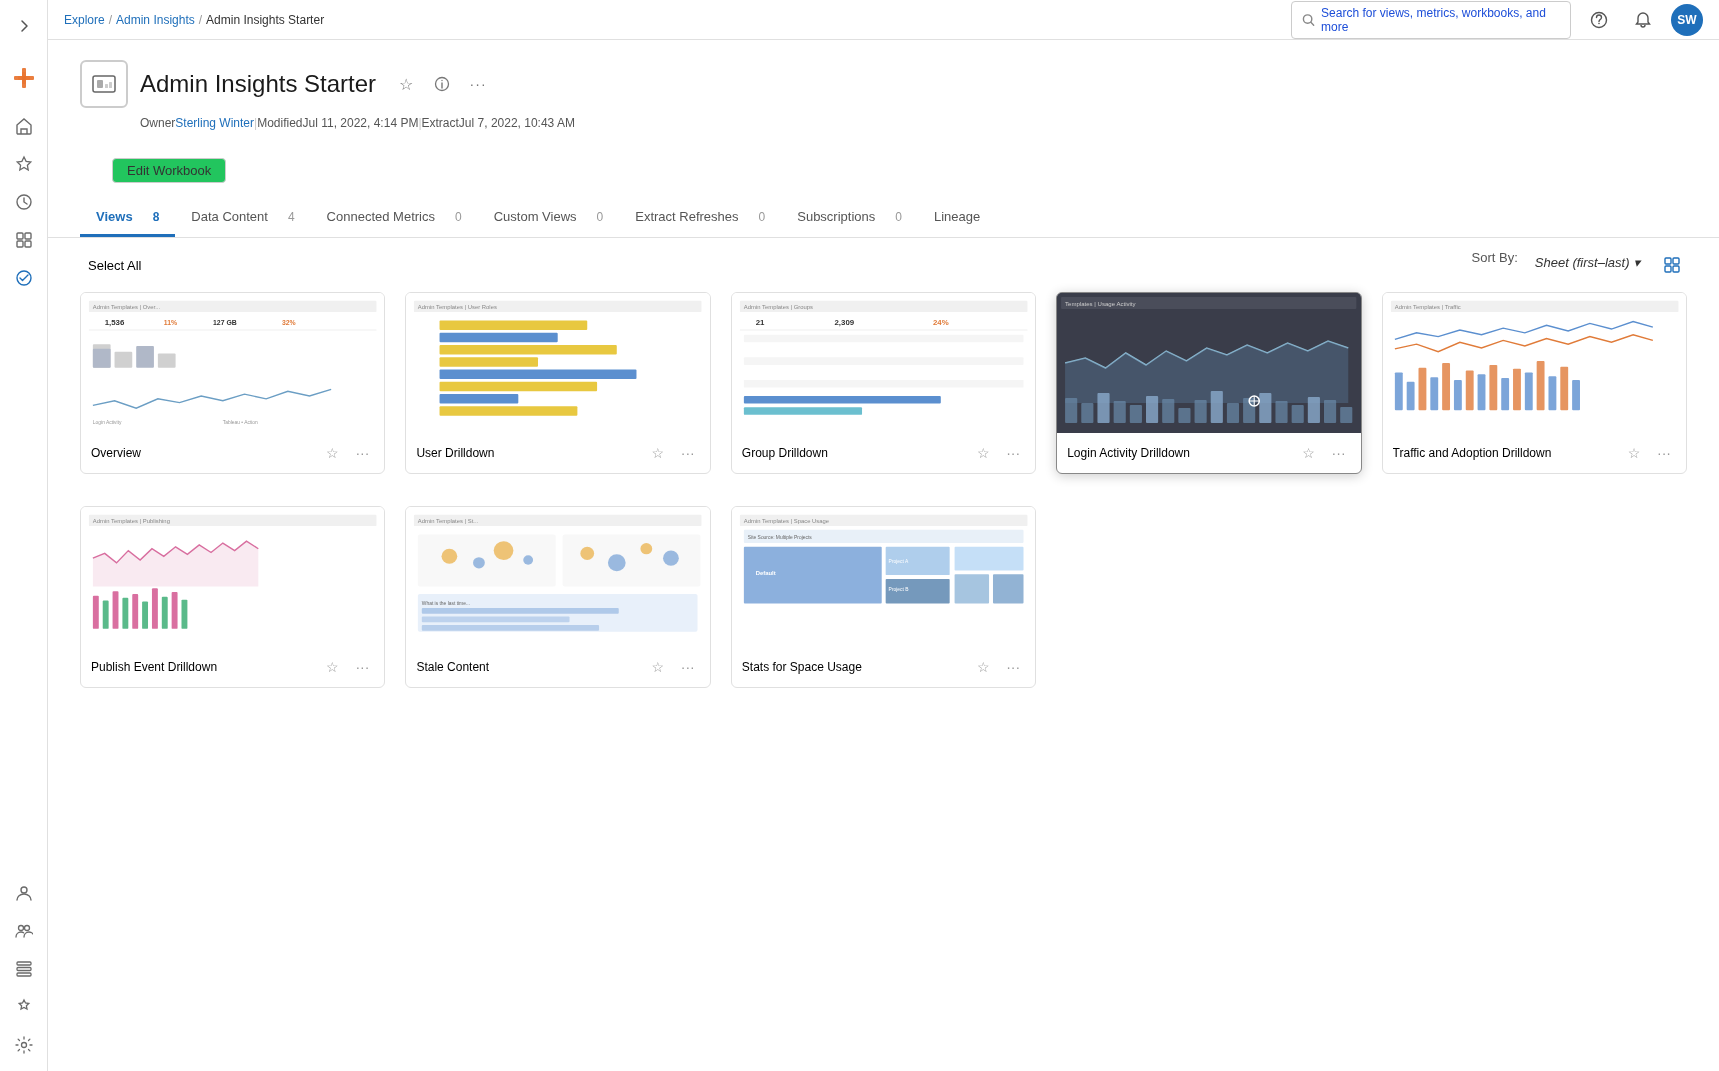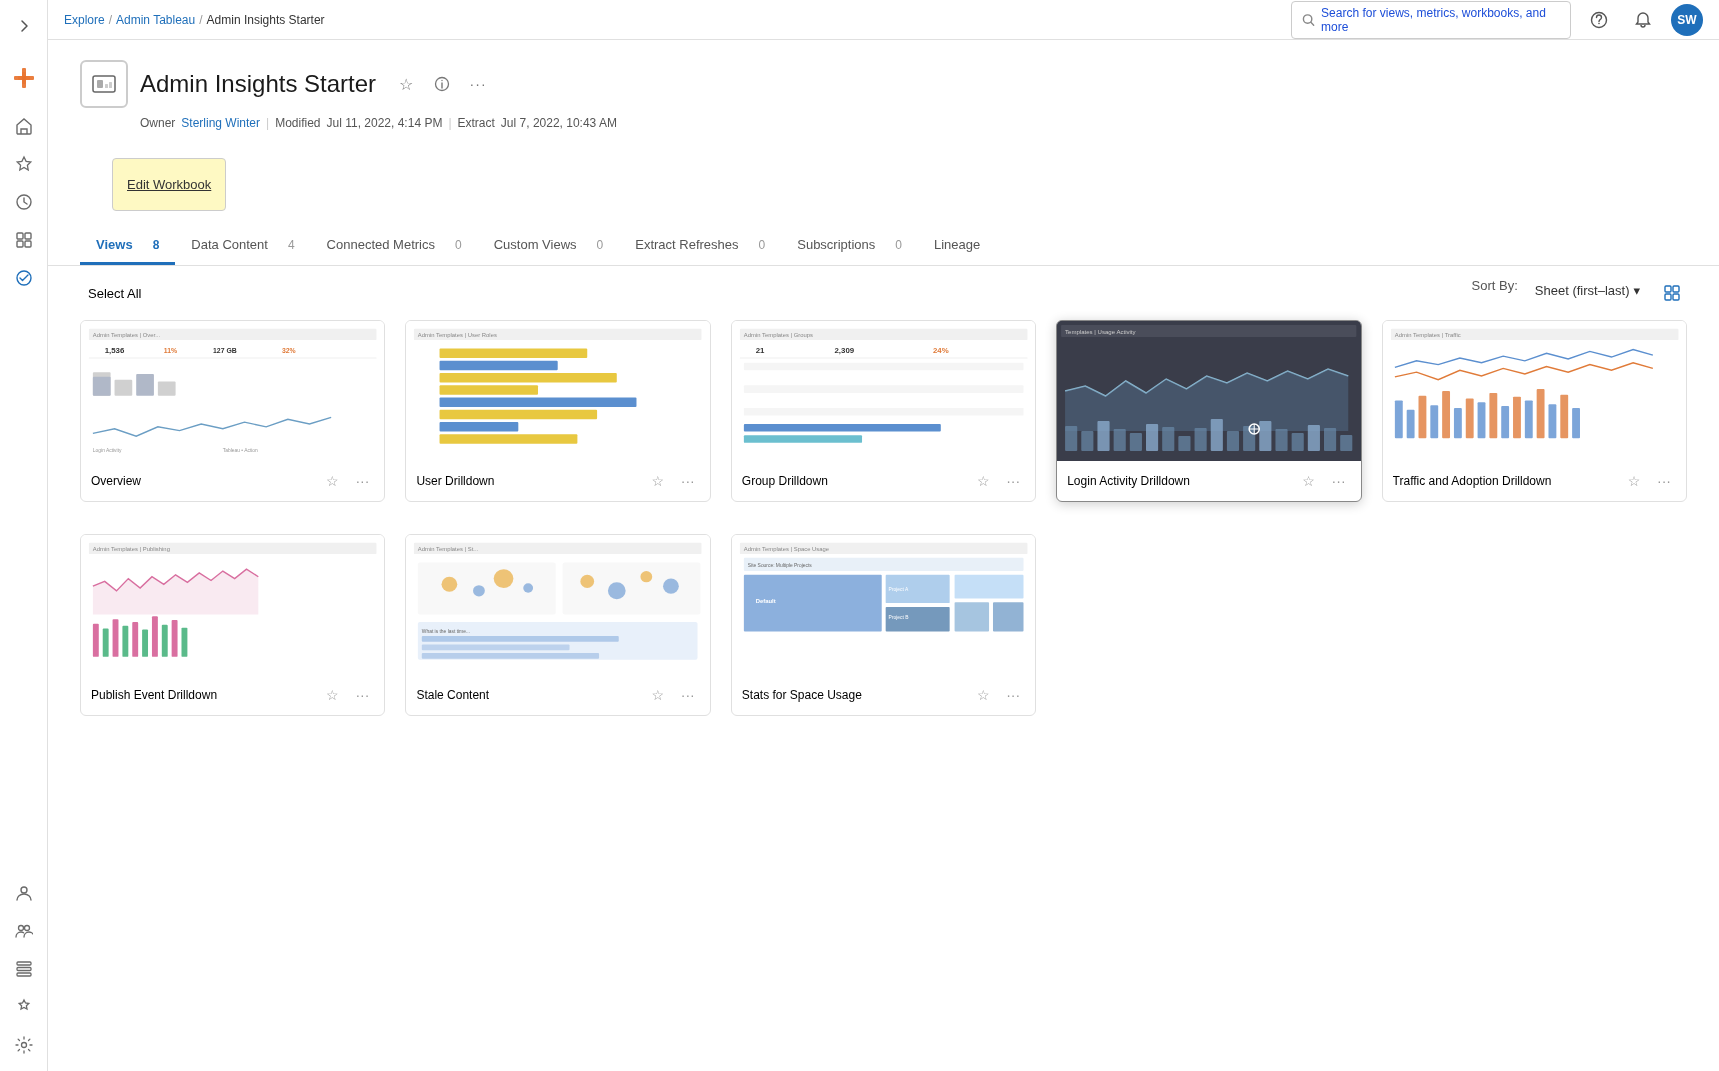--- a/index.html
+++ b/index.html
@@ -28,40 +28,40 @@
     
     .content { flex: 1; overflow-y: auto; padding: 0; }
 
     
     .workbook-header { padding: 20px 32px 0 32px; }
     .workbook-title-row { display: flex; align-items: center; gap: 12px; margin-bottom: 8px; }
     .workbook-icon { width: 48px; height: 48px; border: 2px solid #ccc; border-radius: 6px; display: flex; align-items: center; justify-content: center; color: #555; font-size: 22px; flex-shrink: 0; }
     .workbook-title { font-size: 24px; font-weight: 400; color: #1a1a1a; }
     .workbook-actions { display: flex; align-items: center; gap: 8px; margin-left: 4px; }
     .icon-btn-sm { width: 28px; height: 28px; display: flex; align-items: center; justify-content: center; border-radius: 4px; cursor: pointer; color: #777; font-size: 14px; }
-    .workbook-meta { font-size: 12px; color: #555; display: flex; align-items: center; gap: 6px; margin-left: 60px; }
+    .workbook-meta { font-size: 12px; color: #555; display: flex; align-items: center; margin-left: 60px; }
     .owner-link { color: #1f6fba; cursor: pointer; text-decoration: none; }
     .meta-sep { color: #ccc; }
 
     
-    .edit-workbook-btn { margin: 16px 32px; border: 1px solid #ccc; background: #fef9c3; padding: 18px 14px; border-radius: 4px; font-size: 13px; cursor: pointer; color: #333; text-decoration: underline; }
+    .edit-workbook-btn { margin: 16px 32px; border: 1px solid #ccc; background: #22c55e; padding: 4px 14px; border-radius: 4px; font-size: 13px; cursor: pointer; color: #333; }
 
     
     .tabs-bar { border-bottom: 1px solid #e0e0e0; padding: 0 32px; display: flex; align-items: flex-end; gap: 0; }
     .tab { padding: 10px 16px; cursor: pointer; font-size: 13px; color: #555; border-bottom: 3px solid transparent; display: flex; align-items: center; gap: 20px; white-space: nowrap; }
     .tab.active { color: #1f6fba; border-bottom-color: #1f6fba; font-weight: 600; }
     .tab-count { color: #999; font-size: 12px; }
     .tab.active .tab-count { color: #1f6fba; }
 
     
     .views-toolbar { padding: 12px 32px; display: flex; align-items: center; }
     .select-all-btn { font-size: 13px; color: #000000; cursor: pointer; padding: 4px 8px; border-radius: 4px; }
     .toolbar-right { margin-left: auto; display: flex; align-items: flex-start; gap: 8px; font-size: 13px; }
     .sort-label { color: #555; }
-    .sort-select { display: flex; align-items: center; gap: 4px; cursor: pointer; color: #333; padding: 4px 8px; border: 1px solid transparent; border-radius: 4px; }
+    .sort-select { display: flex; align-items: center; gap: 4px; cursor: pointer; color: #333; padding: 4px 8px; border: 1px solid transparent; border-radius: 4px; font-style: italic; }
     .view-toggle-btn { width: 30px; height: 30px; display: flex; align-items: center; justify-content: center; border-radius: 4px; cursor: pointer; color: #555; font-size: 16px; }
     .view-toggle-btn.active { color: #1f6fba; }
 
     
     .cards-grid { padding: 0 32px 32px 32px; display: grid; grid-template-columns: repeat(5, 1fr); gap: 20px; }
     .card { border: 1px solid #e0e0e0; border-radius: 6px; overflow: hidden; cursor: pointer; background: #fff; }
     .card.highlighted { border-color: #888; box-shadow: 0 2px 12px rgba(0,0,0,0.2); }
     .card-thumb { height: 140px; background: #f5f5f5; overflow: hidden; position: relative; display: flex; align-items: flex-start; }
     .card-footer { padding: 8px 10px; display: flex; align-items: center; gap: 6px; }
     .card-title { font-size: 12px; color: #000000; flex: 1; white-space: nowrap; overflow: hidden; text-overflow: ellipsis; }
@@ -167,21 +167,21 @@
     </div>
   </div>
 </div>
 
 <div class="main-area">
 
   <div class="topbar">
     <nav class="breadcrumb">
       <a>Explore</a>
       <span class="breadcrumb-sep">/</span>
-      <a>Admin Tableau</a>
+      <a>Admin Insights</a>
       <span class="breadcrumb-sep">/</span>
       <span style="color:#333;">Admin Insights Starter</span>
     </nav>
     <div class="topbar-right">
       <div class="search-box">
         <svg width="14" height="14" viewBox="0 0 14 14" fill="none">
           <circle cx="6" cy="6" r="4.5" stroke="#888" stroke-width="1.5"></circle>
           <path d="M9.5 9.5l3 3" stroke="#888" stroke-width="1.5" stroke-linecap="round"></path>
         </svg>
         <span style="color:#1d4ed8;">Search for views, metrics, workbooks, and more</span>

